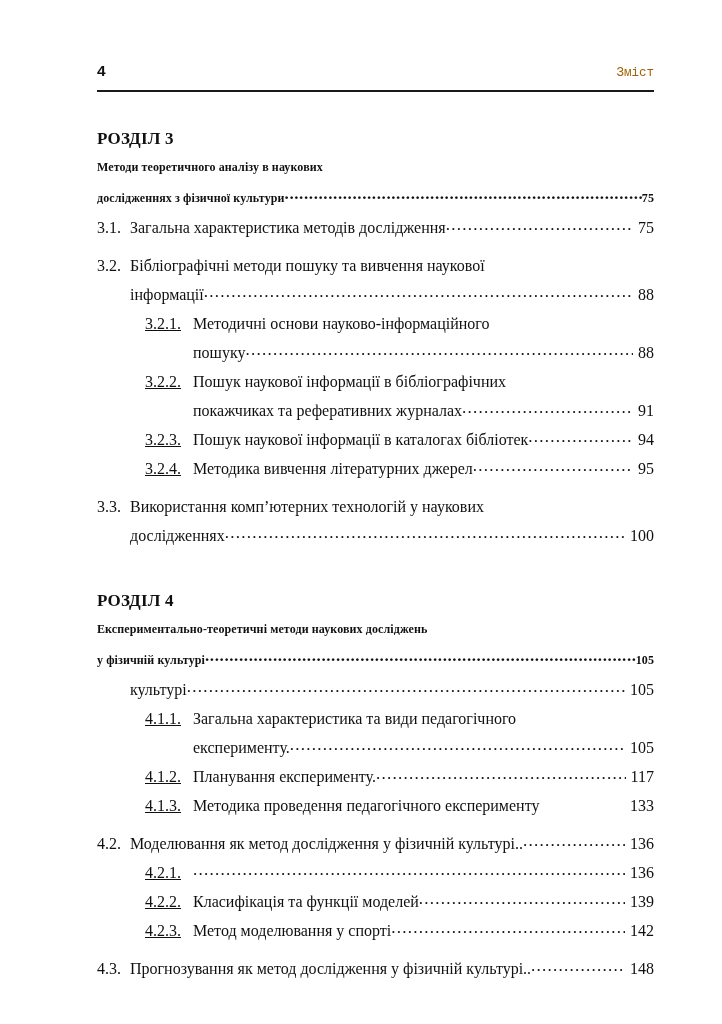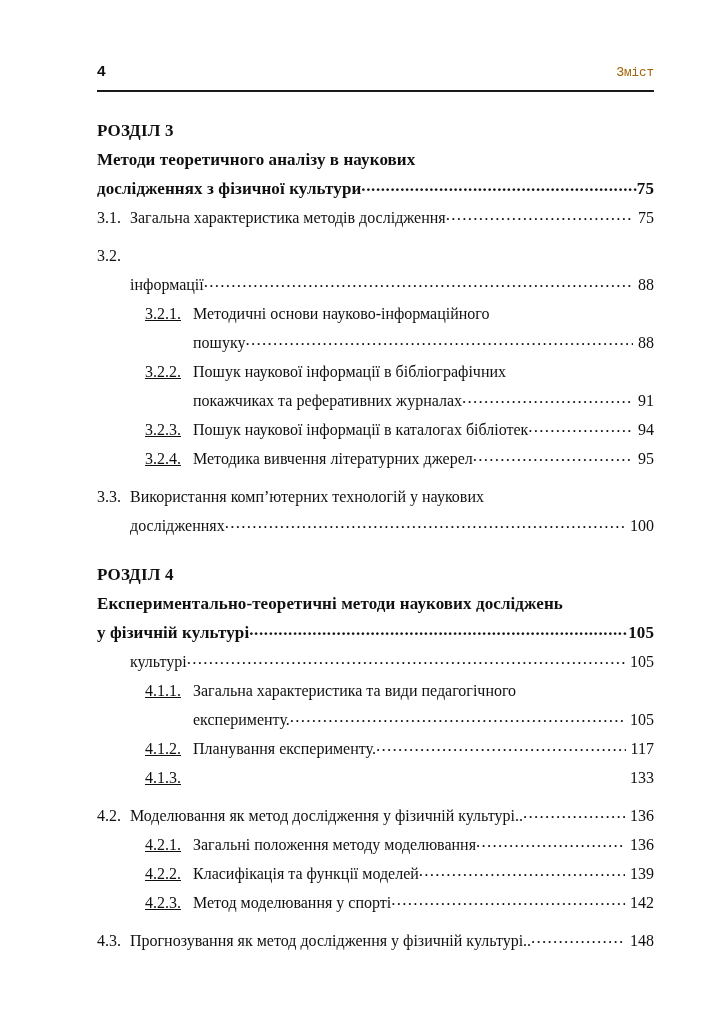--- a/index.html
+++ b/index.html
@@ -54,49 +54,49 @@
     top: 90px;
     width: 557px;
     height: 1.6px;
     background: #1a1a1a;
   }
 
   
   .toc {
     position: absolute;
     left: 97px;
-    top: 116px;
+    top: 124px;
     width: 557px;
   }
 
   .part {
     margin: 0;
   }
   .part + .part {
-    margin-top: 20px;
+    margin-top: 36px;
   }
 
   
   .chapter-label {
     font-weight: bold;
     font-size: 17px;
     line-height: 29px;
     letter-spacing: 0.2px;
     white-space: nowrap;
   }
 
   
   .row {
     display: flex;
     align-items: baseline;
     line-height: 29px;
     font-size: 16px;
     white-space: nowrap;
   }
-  .row.bold { font-weight: bold; font-size: 17px; letter-spacing: 0.1px; font-family: Liberation Serif, serif; }
+  .row.bold { font-weight: bold; font-size: 12px; letter-spacing: 0.1px; font-family: Liberation Serif, serif; }
 
   .row .num {
     flex: 0 0 auto;
     text-align: left;
   }
   .row .txt {
     flex: 0 0 auto;
   }
   .row .leader {
     flex: 1 1 auto;
@@ -155,20 +155,21 @@
         </div>
         <div class="row lvl2">
           <span class="num">3.1.</span>
           <span class="txt">Загальна характеристика методів дослідження</span>
           <span class="leader"></span>
           <span class="pg sp">75</span>
         </div>
         <div class="gap-sm"></div>
         <div class="row lvl2">
           <span class="num">3.2.</span>
+          <span class="txt">Бібліографічні методи пошуку та вивчення наукової</span>
         </div>
         <div class="row lvl2cont">
           <span class="txt">інформації</span>
           <span class="leader"></span>
           <span class="pg sp">88</span>
         </div>
         <div class="row lvl3">
           <span class="num">3.2.1.</span>
           <span class="txt">Методичні основи науково-інформаційного</span>
         </div>
@@ -234,33 +235,33 @@
           <span class="pg sp">105</span>
         </div>
         <div class="row lvl3">
           <span class="num">4.1.2.</span>
           <span class="txt">Планування експерименту.</span>
           <span class="leader"></span>
           <span class="pg sp">117</span>
         </div>
         <div class="row lvl3">
           <span class="num">4.1.3.</span>
+          <span class="txt">Методика проведення педагогічного експерименту</span>
           <span style="flex: 1 1 auto;"></span>
           <span class="pg">133</span>
         </div>
         <div class="gap-sm"></div>
         <div class="row lvl2">
           <span class="num">4.2.</span>
           <span class="txt">Моделювання як метод дослідження у фізичній культурі..</span>
           <span class="leader"></span>
           <span class="pg sp">136</span>
         </div>
         <div class="row lvl3">
           <span class="num">4.2.1.</span>
-          <span class="txt">Загальні положення методу моделювання</span>
           <span class="leader"></span>
           <span class="pg sp">136</span>
         </div>
         <div class="row lvl3">
           <span class="num">4.2.2.</span>
           <span class="txt">Класифікація та функції моделей</span>
           <span class="leader"></span>
           <span class="pg sp">139</span>
         </div>
         <div class="row lvl3">

